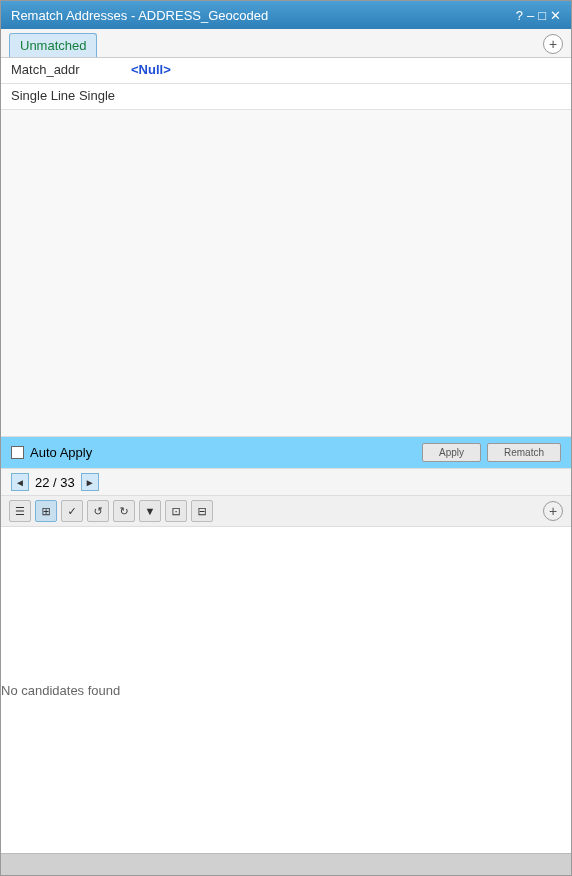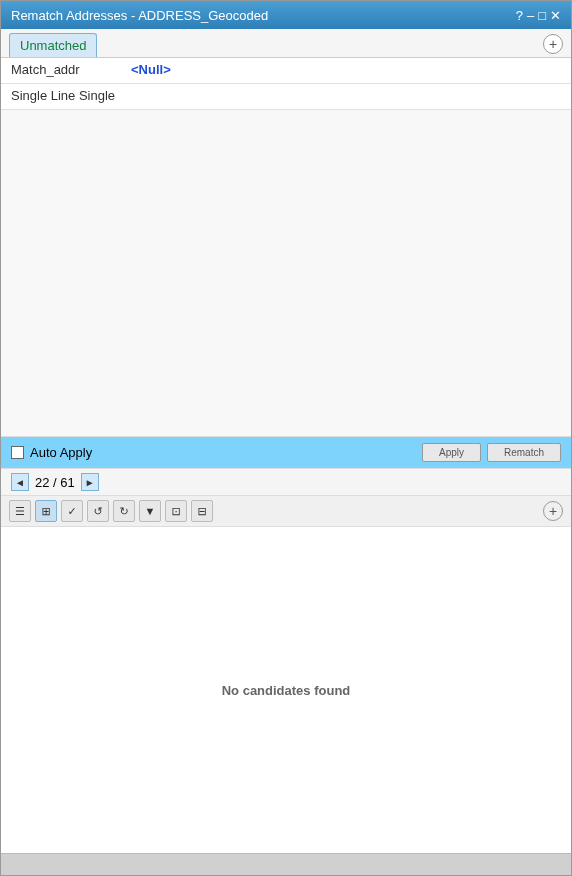--- a/index.html
+++ b/index.html
@@ -234,22 +234,20 @@
       cursor: pointer;
       color: #555;
       font-size: 14px;
     }
 
     .candidates-area {
       flex: 1;
       background: #fff;
       display: flex;
       align-items: center;
-      justify-content: center;
-      font-weight: bold;
     }
 
     .no-candidates-text {
       color: #666;
       font-size: 13px;
     }
 
     .bottom-bar {
       background: #d0d0d0;
       height: 22px;
@@ -303,21 +301,21 @@
     </div>
     <div class="btn-group">
       <button class="btn">Apply</button>
       <button class="btn">Rematch</button>
     </div>
   </div>
 
   <div class="nav-bar">
     <div class="nav-arrow">◄</div>
     <span class="nav-count">
-      <span>22</span><span> / </span><span>61</span>
+      <span>22</span><span> / </span><span>33</span>
     </span>
     <div class="nav-arrow">►</div>
   </div>
 
   <div class="toolbar-bar">
     <div class="toolbar-left">
       <div class="toolbar-btn">
         <span>☰</span>
       </div>
       <div class="toolbar-btn active">

